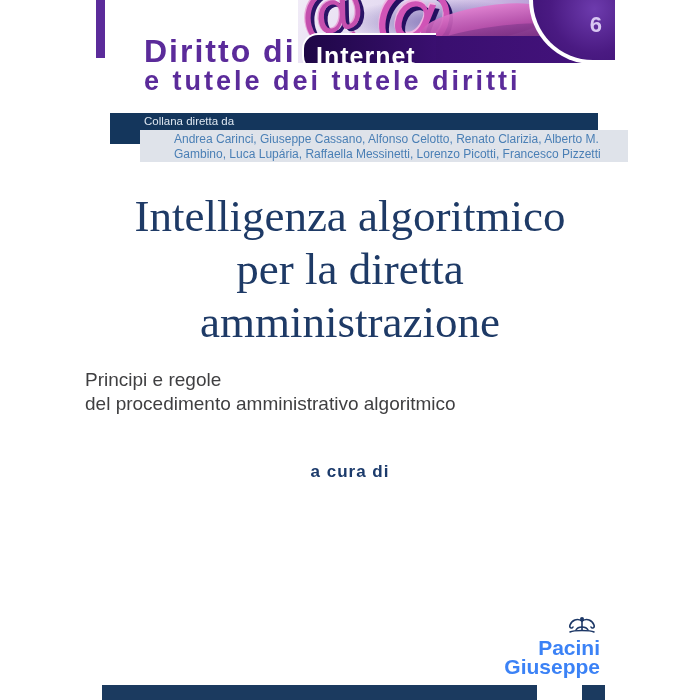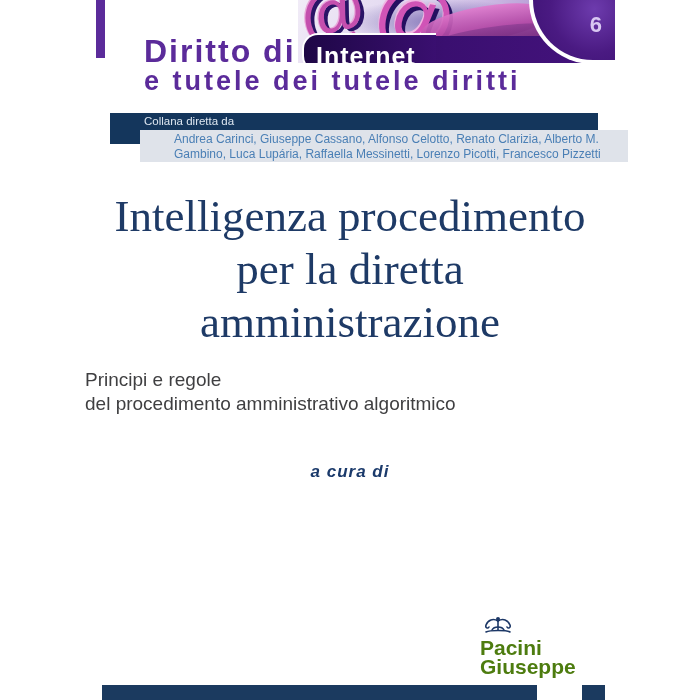--- a/index.html
+++ b/index.html
@@ -61,25 +61,25 @@
   
   .title{position:absolute;left:85px;top:190px;width:530px;text-align:center;
          font-family:"Liberation Serif",serif;color:#1e3a66;font-size:45px;line-height:53px;}
 
   
   .subtitle{position:absolute;left:85px;top:368px;width:530px;
             color:#3f3f41;font-size:19px;line-height:24px;}
 
   
   .curator{position:absolute;left:85px;top:460px;width:530px;text-align:center;color:#1b3a6b;}
-  .curator .lbl{font-size:17px;font-weight:bold;letter-spacing:1px;line-height:24px;font-style:italic;}
+  .curator .lbl{font-size:17px;font-weight:bold;letter-spacing:1px;line-height:24px;}
   .curator .names{font-size:20px;font-weight:bold;letter-spacing:1px;line-height:26px;}
 
   
-  .publisher{position:absolute;left:480px;top:616px;width:120px;text-align:left;color:#4d7c0f;}
+  .publisher{position:absolute;left:480px;top:616px;width:120px;text-align:right;color:#3b82f6;}
   .publisher .emblem{height:22px;line-height:22px;}
   .publisher .pname{font-size:21px;font-weight:bold;line-height:19px;letter-spacing:0;}
 
   
   .bottom-bar{position:absolute;left:102px;top:685px;width:435px;height:15px;background:#1b3a5f;}
   .bottom-square{position:absolute;left:582px;top:685px;width:23px;height:15px;background:#1b3a5f;}
 </style>
 </head>
 <body>
 
@@ -106,21 +106,21 @@
     </div>
   </div>
 
   <div class="series-l1">Diritto di</div>
   <div class="series-l2">e tutele dei tutele diritti</div>
 
   <div class="collana-dark">Collana diretta da</div>
   <div class="collana-light">Andrea Carinci, Giuseppe Cassano, Alfonso Celotto, Renato Clarizia, Alberto M. Gambino, Luca Lupária, Raffaella Messinetti, Lorenzo Picotti, Francesco Pizzetti</div>
 
   <div class="title">
-    <div>Intelligenza procedimento</div>
+    <div>Intelligenza algoritmico</div>
     <div>per la diretta</div>
     <div>amministrazione</div>
   </div>
 
   <div class="subtitle">
     <div>Principi e regole</div>
     <div>del procedimento amministrativo algoritmico</div>
   </div>
 
   <div class="curator">

